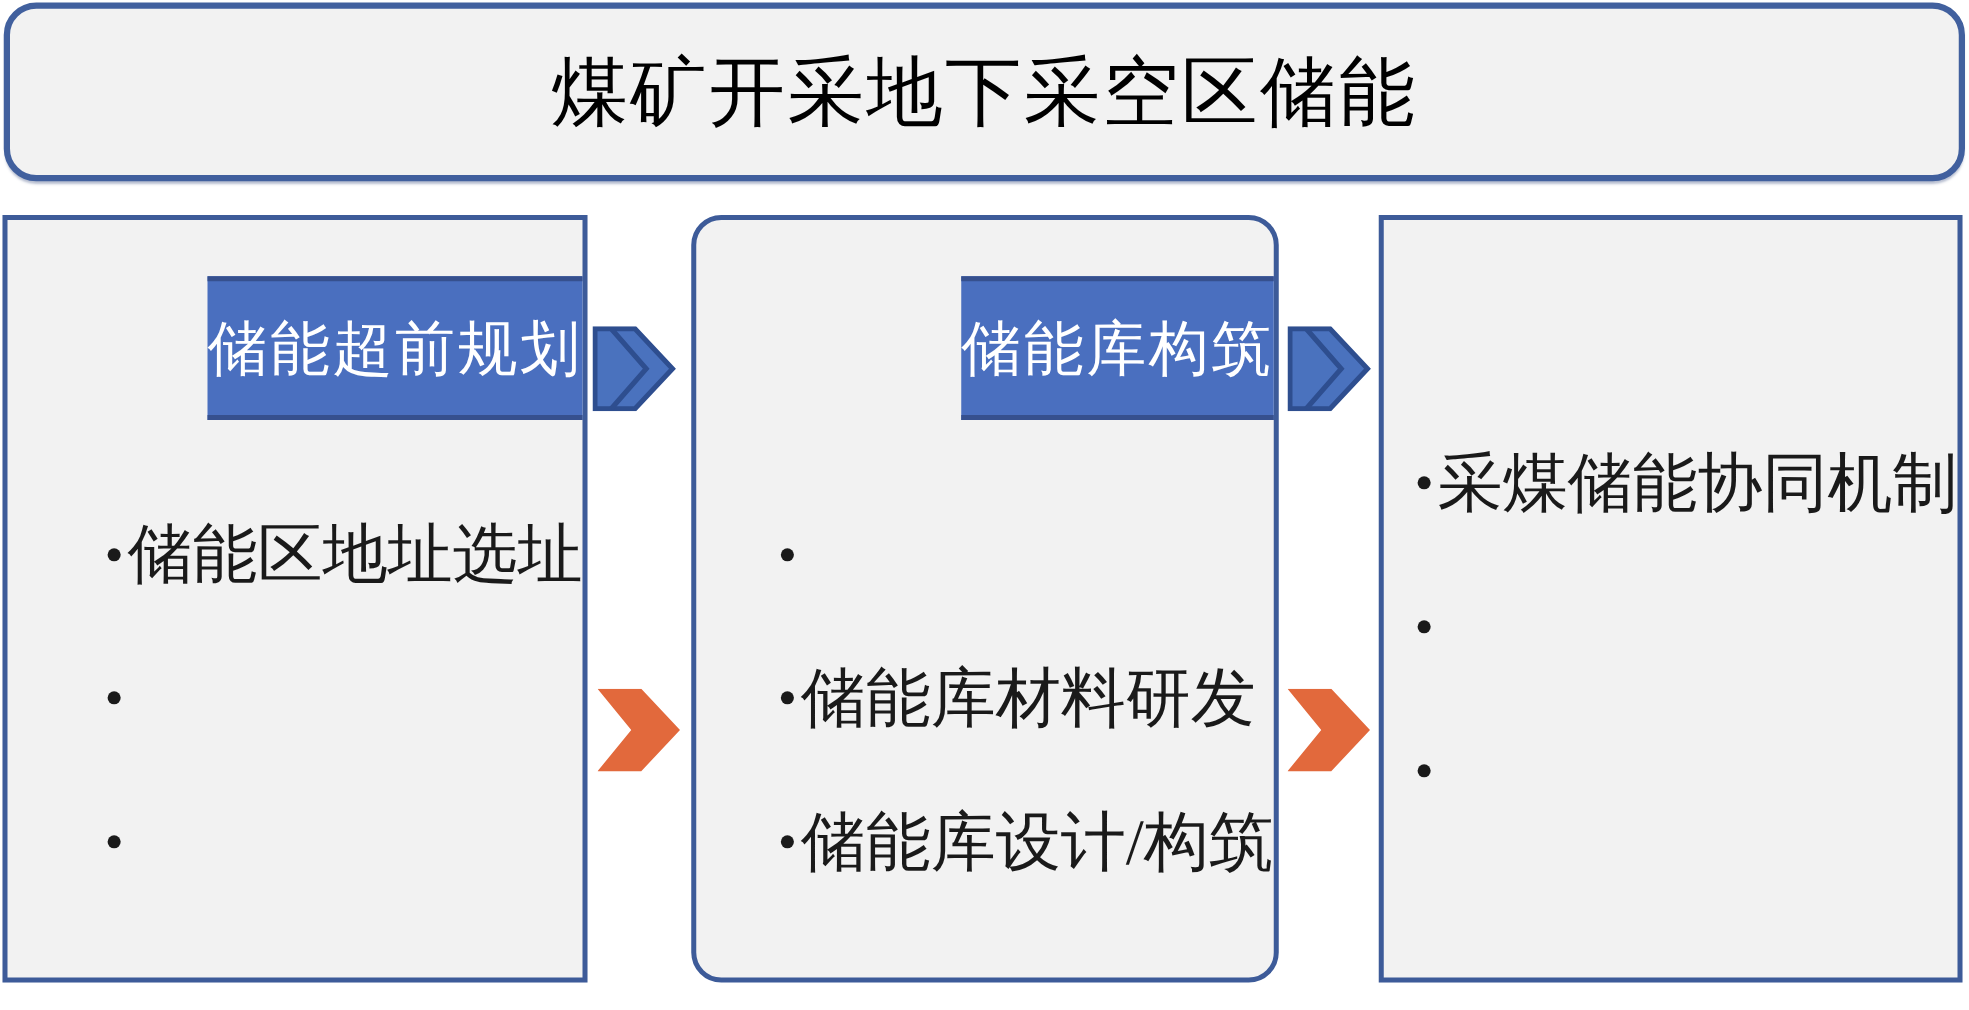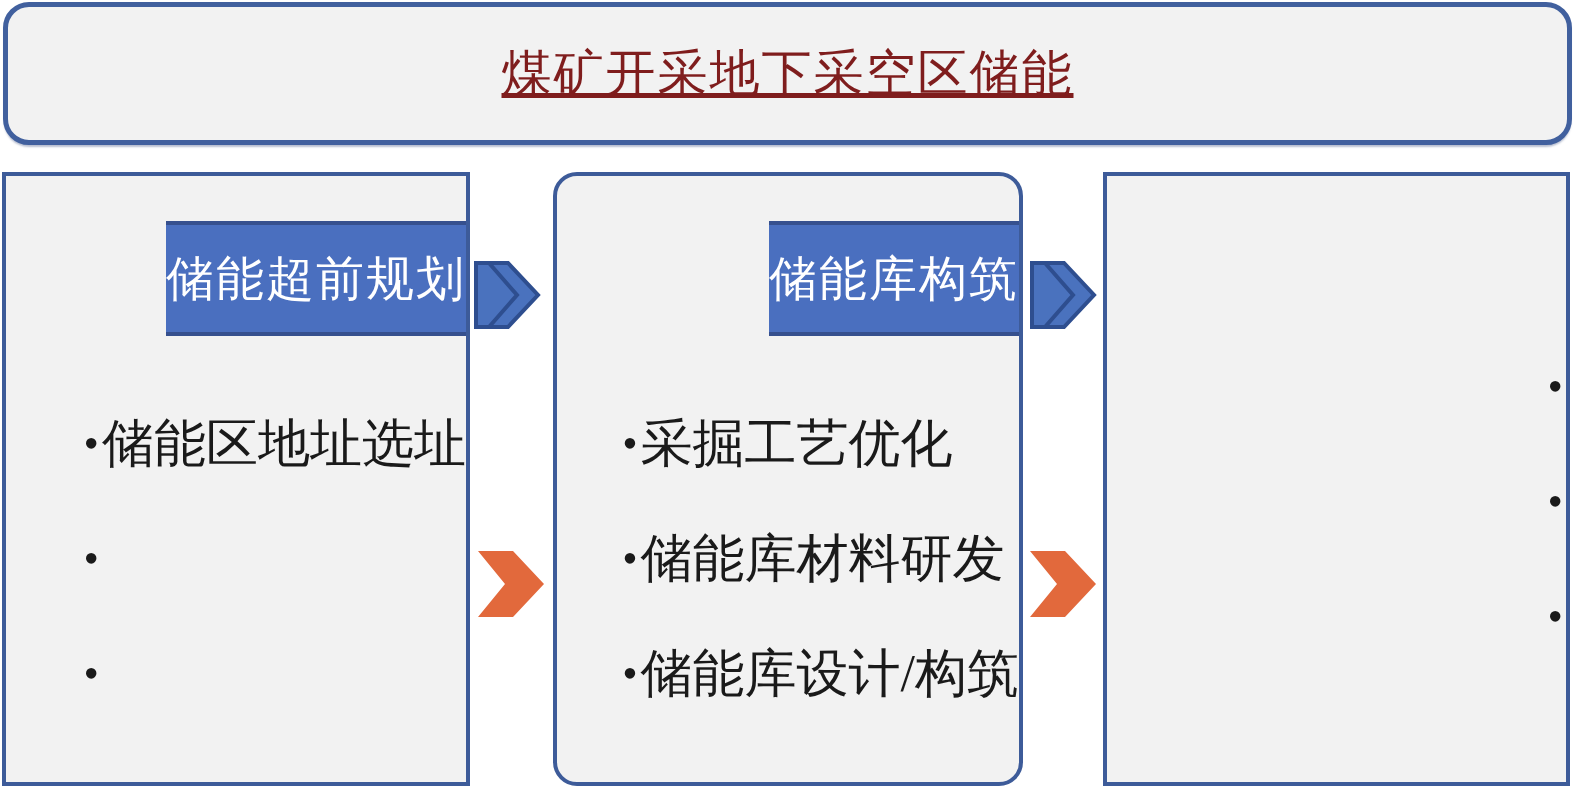--- a/index.html
+++ b/index.html
@@ -17,25 +17,24 @@
     position: absolute;
     left: 3px; top: 2px;
     width: 1569px; height: 143px;
     background: #F2F2F2;
     border: 5px solid #41609E;
     border-radius: 26px;
     display: flex; align-items: center; justify-content: center;
     box-shadow: 0 3px 2px -1px rgba(50, 70, 120, 0.35);
   }
   .title-text {
-    font-size: 50px;
-    color: #7f1d1d;
+    font-size: 61px;
+    color: #000000;
     letter-spacing: 2px;
     white-space: nowrap;
-    text-decoration: underline;
   }
 
   
   .column {
     position: absolute;
     top: 172px; height: 614px;
     background: #F2F2F2;
     border: 4px solid #3D5B99;
     display: flex; flex-direction: column; align-items: flex-end;
   }
@@ -114,38 +113,38 @@
   </div>
 
   <div class="column col-2">
     <div class="col-spacer"></div>
     <div class="col-header">
       <div class="col-header-text">储能库构筑</div>
     </div>
     <div class="col-body">
       <div class="list-item">
         <span class="bullet">•</span>
-        <span>采掘工艺优化</span>
       </div>
       <div class="list-item">
         <span class="bullet">•</span>
         <span>储能库材料研发</span>
       </div>
       <div class="list-item">
         <span class="bullet">•</span>
         <span>储能库设计/构筑</span>
       </div>
     </div>
   </div>
 
   <div class="column col-3">
     <div class="col-spacer"></div>
     <div class="col-body">
       <div class="list-item">
         <span class="bullet">•</span>
+        <span>采煤储能协同机制</span>
       </div>
       <div class="list-item">
         <span class="bullet">•</span>
       </div>
       <div class="list-item">
         <span class="bullet">•</span>
       </div>
     </div>
   </div>
 

